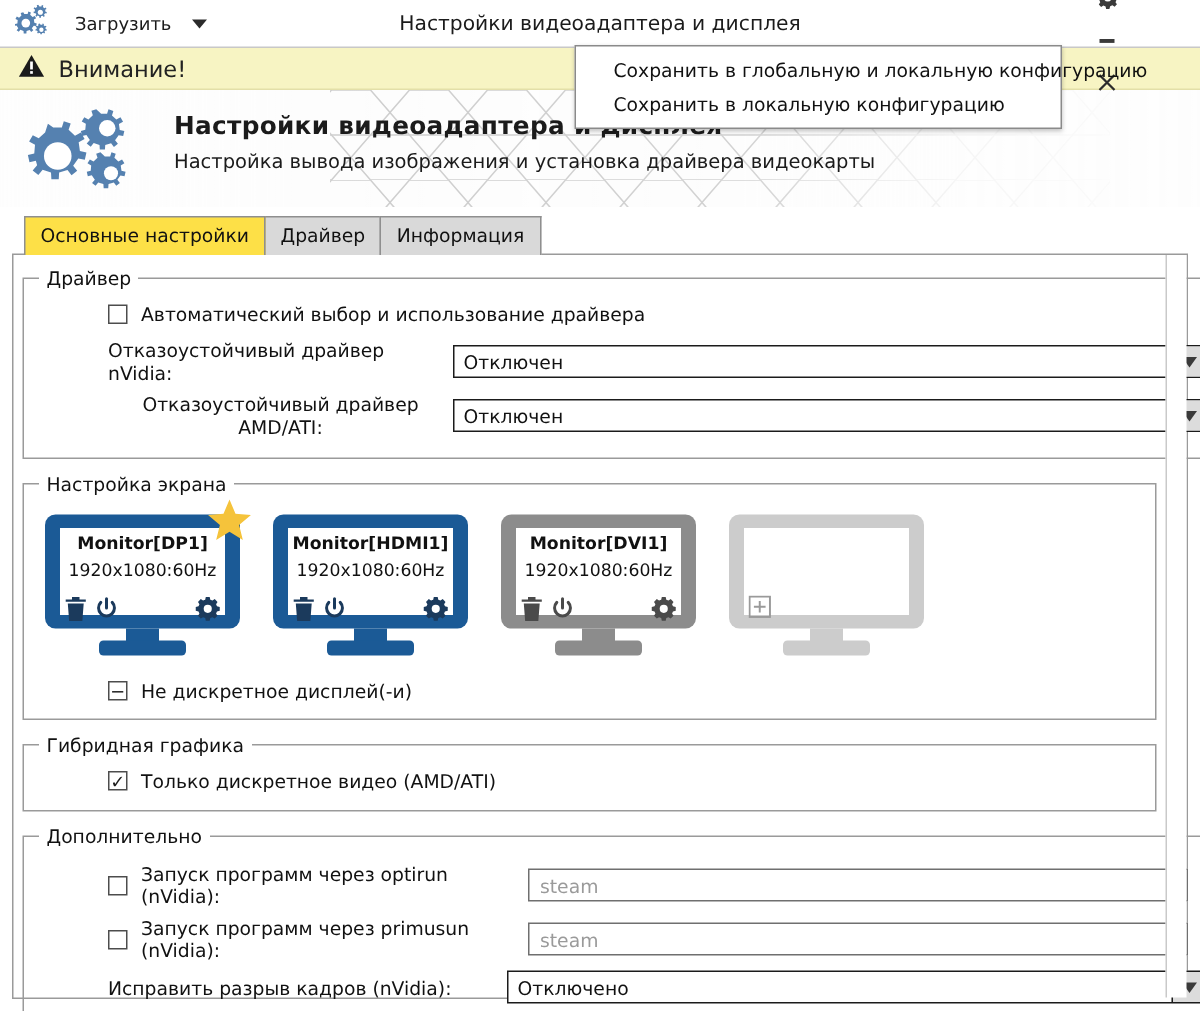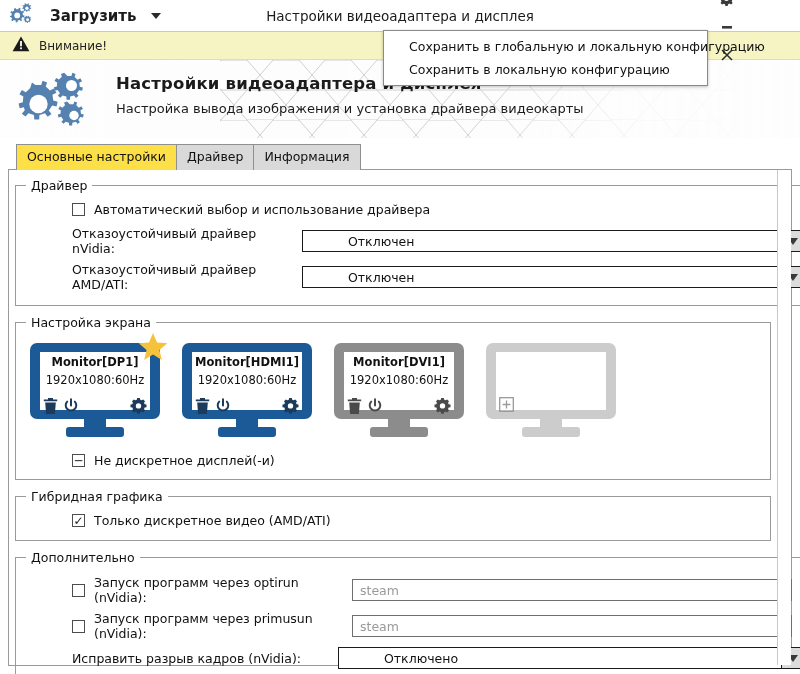--- a/index.html
+++ b/index.html
@@ -15,23 +15,22 @@
   
   .titlebar {
     position: absolute; top: 0; left: 0; width: 800px; height: 32px;
     background: #ffffff;
     border-bottom: 1px solid #c8c8c8;
     display: flex; align-items: center;
   }
   .tb-logo { width: 44px; height: 32px; display: flex; align-items: center; justify-content: center; }
   .tb-menu {
     display: flex; align-items: center; gap: 14px;
-    font-size: 15px; color: #1b1b1b; padding: 0 6px; height: 26px;
+    font-size: 12px; color: #1b1b1b; padding: 0 6px; height: 26px;
     cursor: default;
-    font-weight: bold;
   }
   .caret { width: 0; height: 0; border-left: 5px solid transparent; border-right: 5px solid transparent; border-top: 6px solid #2b2b2b; display:inline-block; }
   .tb-title {
     position: absolute; left: 0; width: 800px; text-align: center;
     font-size: 13.5px; color: #1b1b1b; pointer-events: none;
   }
   .tb-right { margin-left: auto; display: flex; align-items: center; gap: 0; padding-right: 6px; z-index: 5; flex-direction: column; }
   .tb-right .tb-menu { margin-right: 8px; }
   .icon-btn { width: 28px; height: 28px; display: flex; align-items: center; justify-content: center; cursor: default; }
 
@@ -47,21 +46,21 @@
     cursor: default;
   }
 
   
   .warnbar {
     position: absolute; top: 32px; left: 0; width: 800px; height: 28px;
     background: #f7f4c3;
     display: flex; align-items: center; padding-left: 12px; gap: 9px;
     border-bottom: 1px solid #e3dfa8;
   }
-  .warnbar .wtext { font-size: 12px; color: #222; }
+  .warnbar .wtext { font-size: 15px; color: #222; }
 
   
   .banner {
     position: absolute; top: 60px; left: 0; width: 800px; height: 78px;
     background: #fdfdfd; overflow: hidden;
   }
   .banner .hexbg { position: absolute; inset: 0; opacity: 0.30; }
   .banner .bgears { position: absolute; left: 16px; top: 10px; }
   .banner .btext { position: absolute; left: 116px; top: 14px; }
   .banner .b1 { font-size: 16.5px; font-weight: bold; color: #1b1b1b; letter-spacing: .2px; }
@@ -95,21 +94,21 @@
   .lbl { font-size: 12.5px; color: #111; }
 
   
   .cb { width: 13px; height: 13px; border: 1px solid #4d4d4d; background: #fff;
         display: inline-flex; align-items: center; justify-content: center; flex: none;
         margin-right: 9px; cursor: default; }
   .cb .mark { font-size: 12px; line-height: 1; color: #1b1b1b; }
 
   
   .combo { display: flex; align-items: stretch; height: 22px; border: 1px solid #1b1b1b; background: #fff; cursor: default; }
-  .combo .val { flex: 1; font-size: 12.5px; color: #111; padding: 2px 6px; display: flex; align-items: center; margin-left: 39px; }
+  .combo .val { flex: 1; font-size: 12.5px; color: #111; padding: 2px 6px; display: flex; align-items: center; }
   .combo .arrow { width: 22px; border-left: 1px solid #1b1b1b; background: #dcdcdc;
                   display: flex; align-items: center; justify-content: center; }
   .dncaret { width: 0; height: 0; border-left: 5px solid transparent; border-right: 5px solid transparent; border-top: 7px solid #3a3a3a; }
 
   
   .tin { height: 22px; border: 1px solid #6f6f6f; background: #fff; font-size: 12.5px;
          color: #9a9a9a; padding: 2px 7px; display: flex; align-items: center; cursor: text; }
   .pbtn { width: 44px; height: 22px; border: 1px solid #b5b5b5; background: #e2e2e2;
           display: flex; align-items: center; justify-content: center; cursor: default; }
 
@@ -259,21 +258,21 @@
         <span class="lbl" style="width:230px;">Отказоустойчивый драйвер nVidia:</span>
         <div class="combo" style="width:502px;">
           <div class="val">Отключен</div>
           <div class="arrow">
               <span class="dncaret"></span>
             </div>
         </div>
       </div>
 
       <div class="row" style="margin:5px 0 4px 8px;">
-        <span class="lbl" style="width:230px;">Отказоустойчивый драйвер AMD/ATI:</span>
+        <span class="lbl" style="width:230px;text-align:center;">Отказоустойчивый драйвер AMD/ATI:</span>
         <div class="combo" style="width:502px;">
           <div class="val">Отключен</div>
           <div class="arrow">
               <span class="dncaret"></span>
             </div>
         </div>
       </div>
     </fieldset>
 
     <fieldset class="grp">

